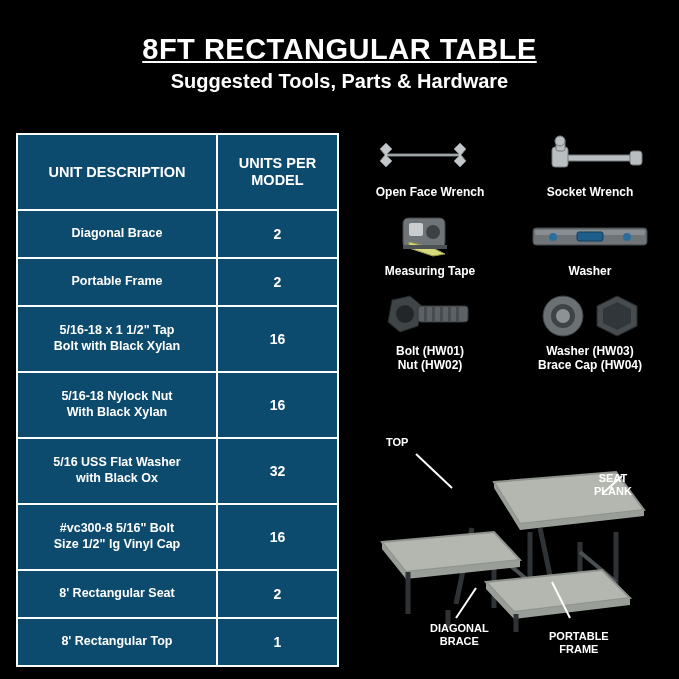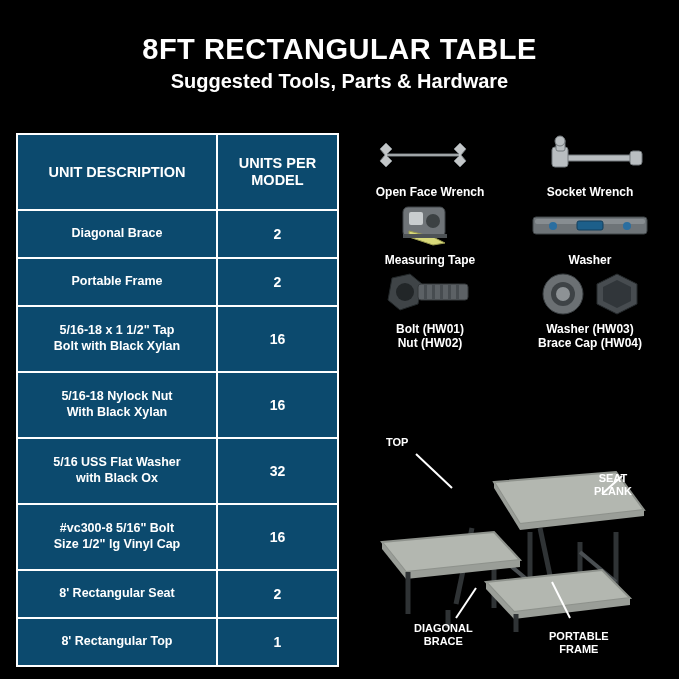--- a/index.html
+++ b/index.html
@@ -26,20 +26,21 @@
   .header {
     padding-top: 34px;
     text-align: center;
   }
   .title {
     font-size: 29px;
     font-weight: bold;
     letter-spacing: 0.5px;
     line-height: 1.05;
     margin: 0;
+    text-decoration: underline;
   }
   .subtitle {
     font-size: 20px;
     font-weight: bold;
     margin: 6px 0 0 0;
     line-height: 1.1;
   }
 
   
   .table-wrap {
@@ -81,21 +82,21 @@
   
   .tools {
     position: absolute;
     left: 350px;
     top: 133px;
     width: 320px;
   }
   .tool-grid {
     display: grid;
     grid-template-columns: 1fr 1fr;
-    row-gap: 2px;
+    row-gap: 13px;
   }
   .tool-cell {
     text-align: center;
   }
   .tool-art {
     height: 48px;
     display: flex;
     align-items: center;
     justify-content: center;
   }
@@ -118,21 +119,21 @@
   .diag-label {
     position: absolute;
     font-size: 11px;
     font-weight: bold;
     line-height: 1.15;
     text-align: center;
     white-space: pre-line;
   }
   .lbl-top   { left: 42px;  top: 4px; }
   .lbl-seat  { left: 250px; top: 24px; }
-  .lbl-diag  { left: 70px;  top: 190px; }
+  .lbl-diag  { left: 86px;  top: 190px; }
   .lbl-frame { left: 205px; top: 198px; }
 
   svg { display: block; }
 </style>
 </head>
 <body>
 
 <div class="page">
 
   <div class="header">

